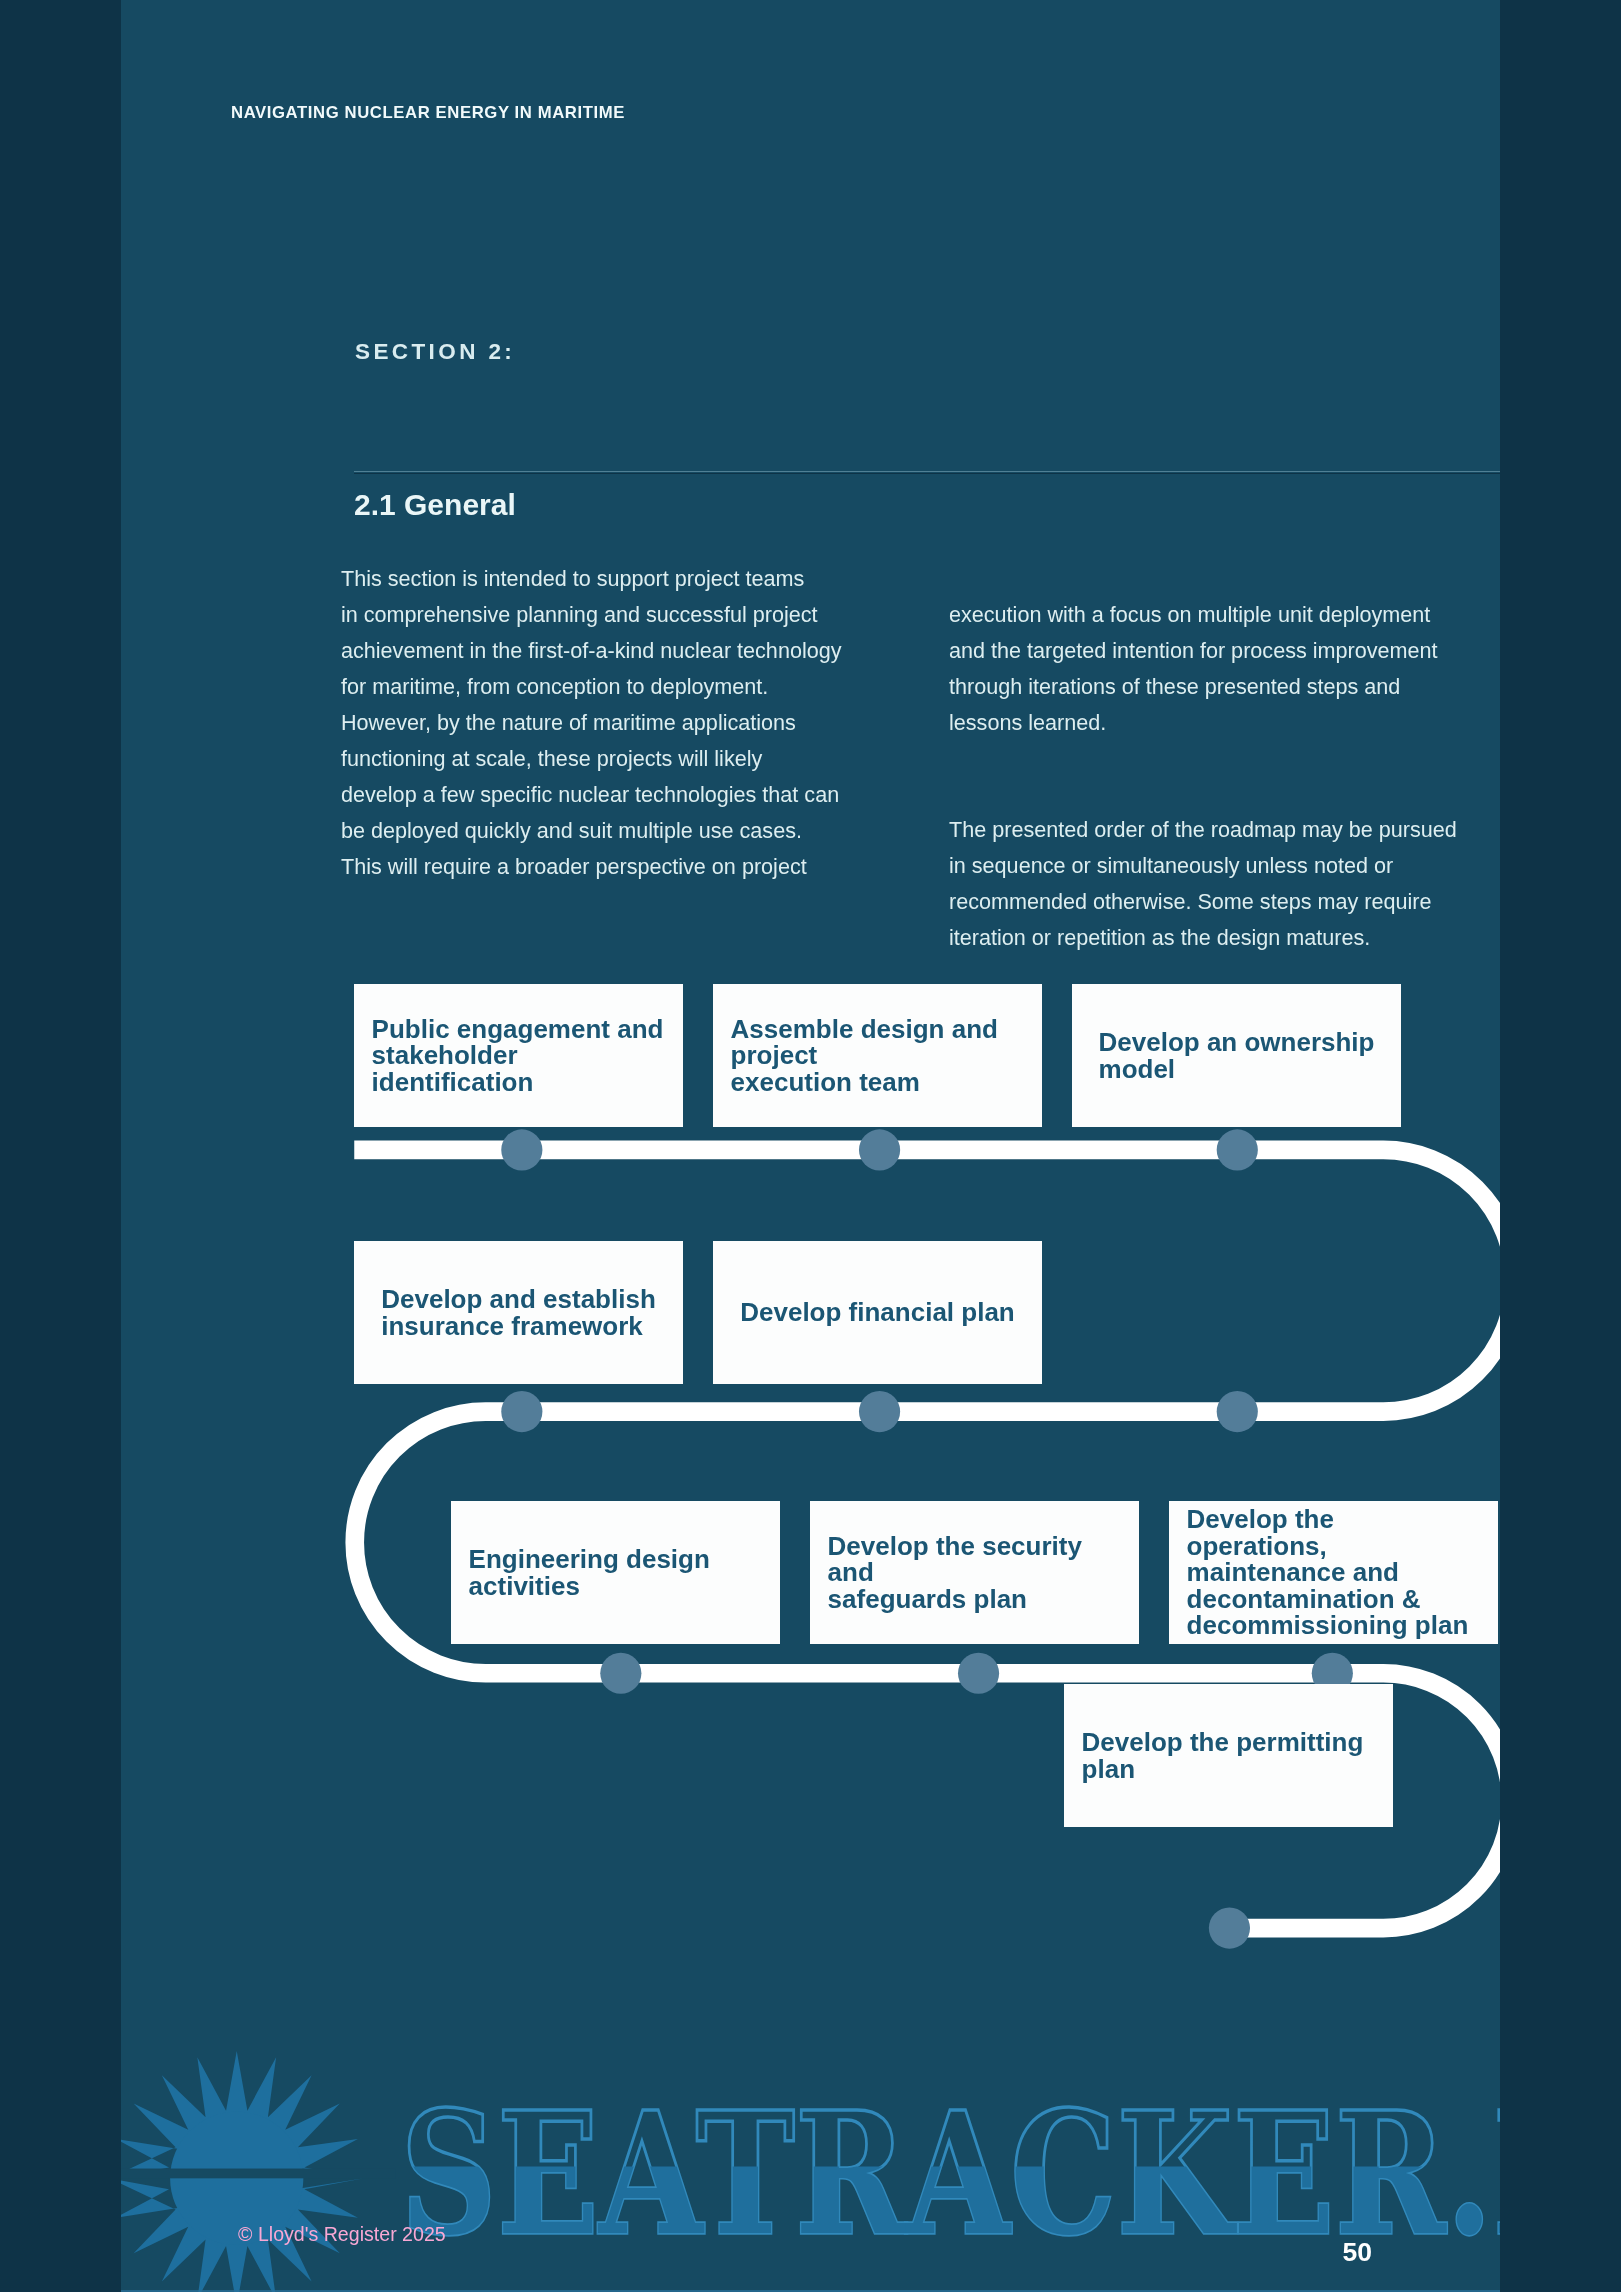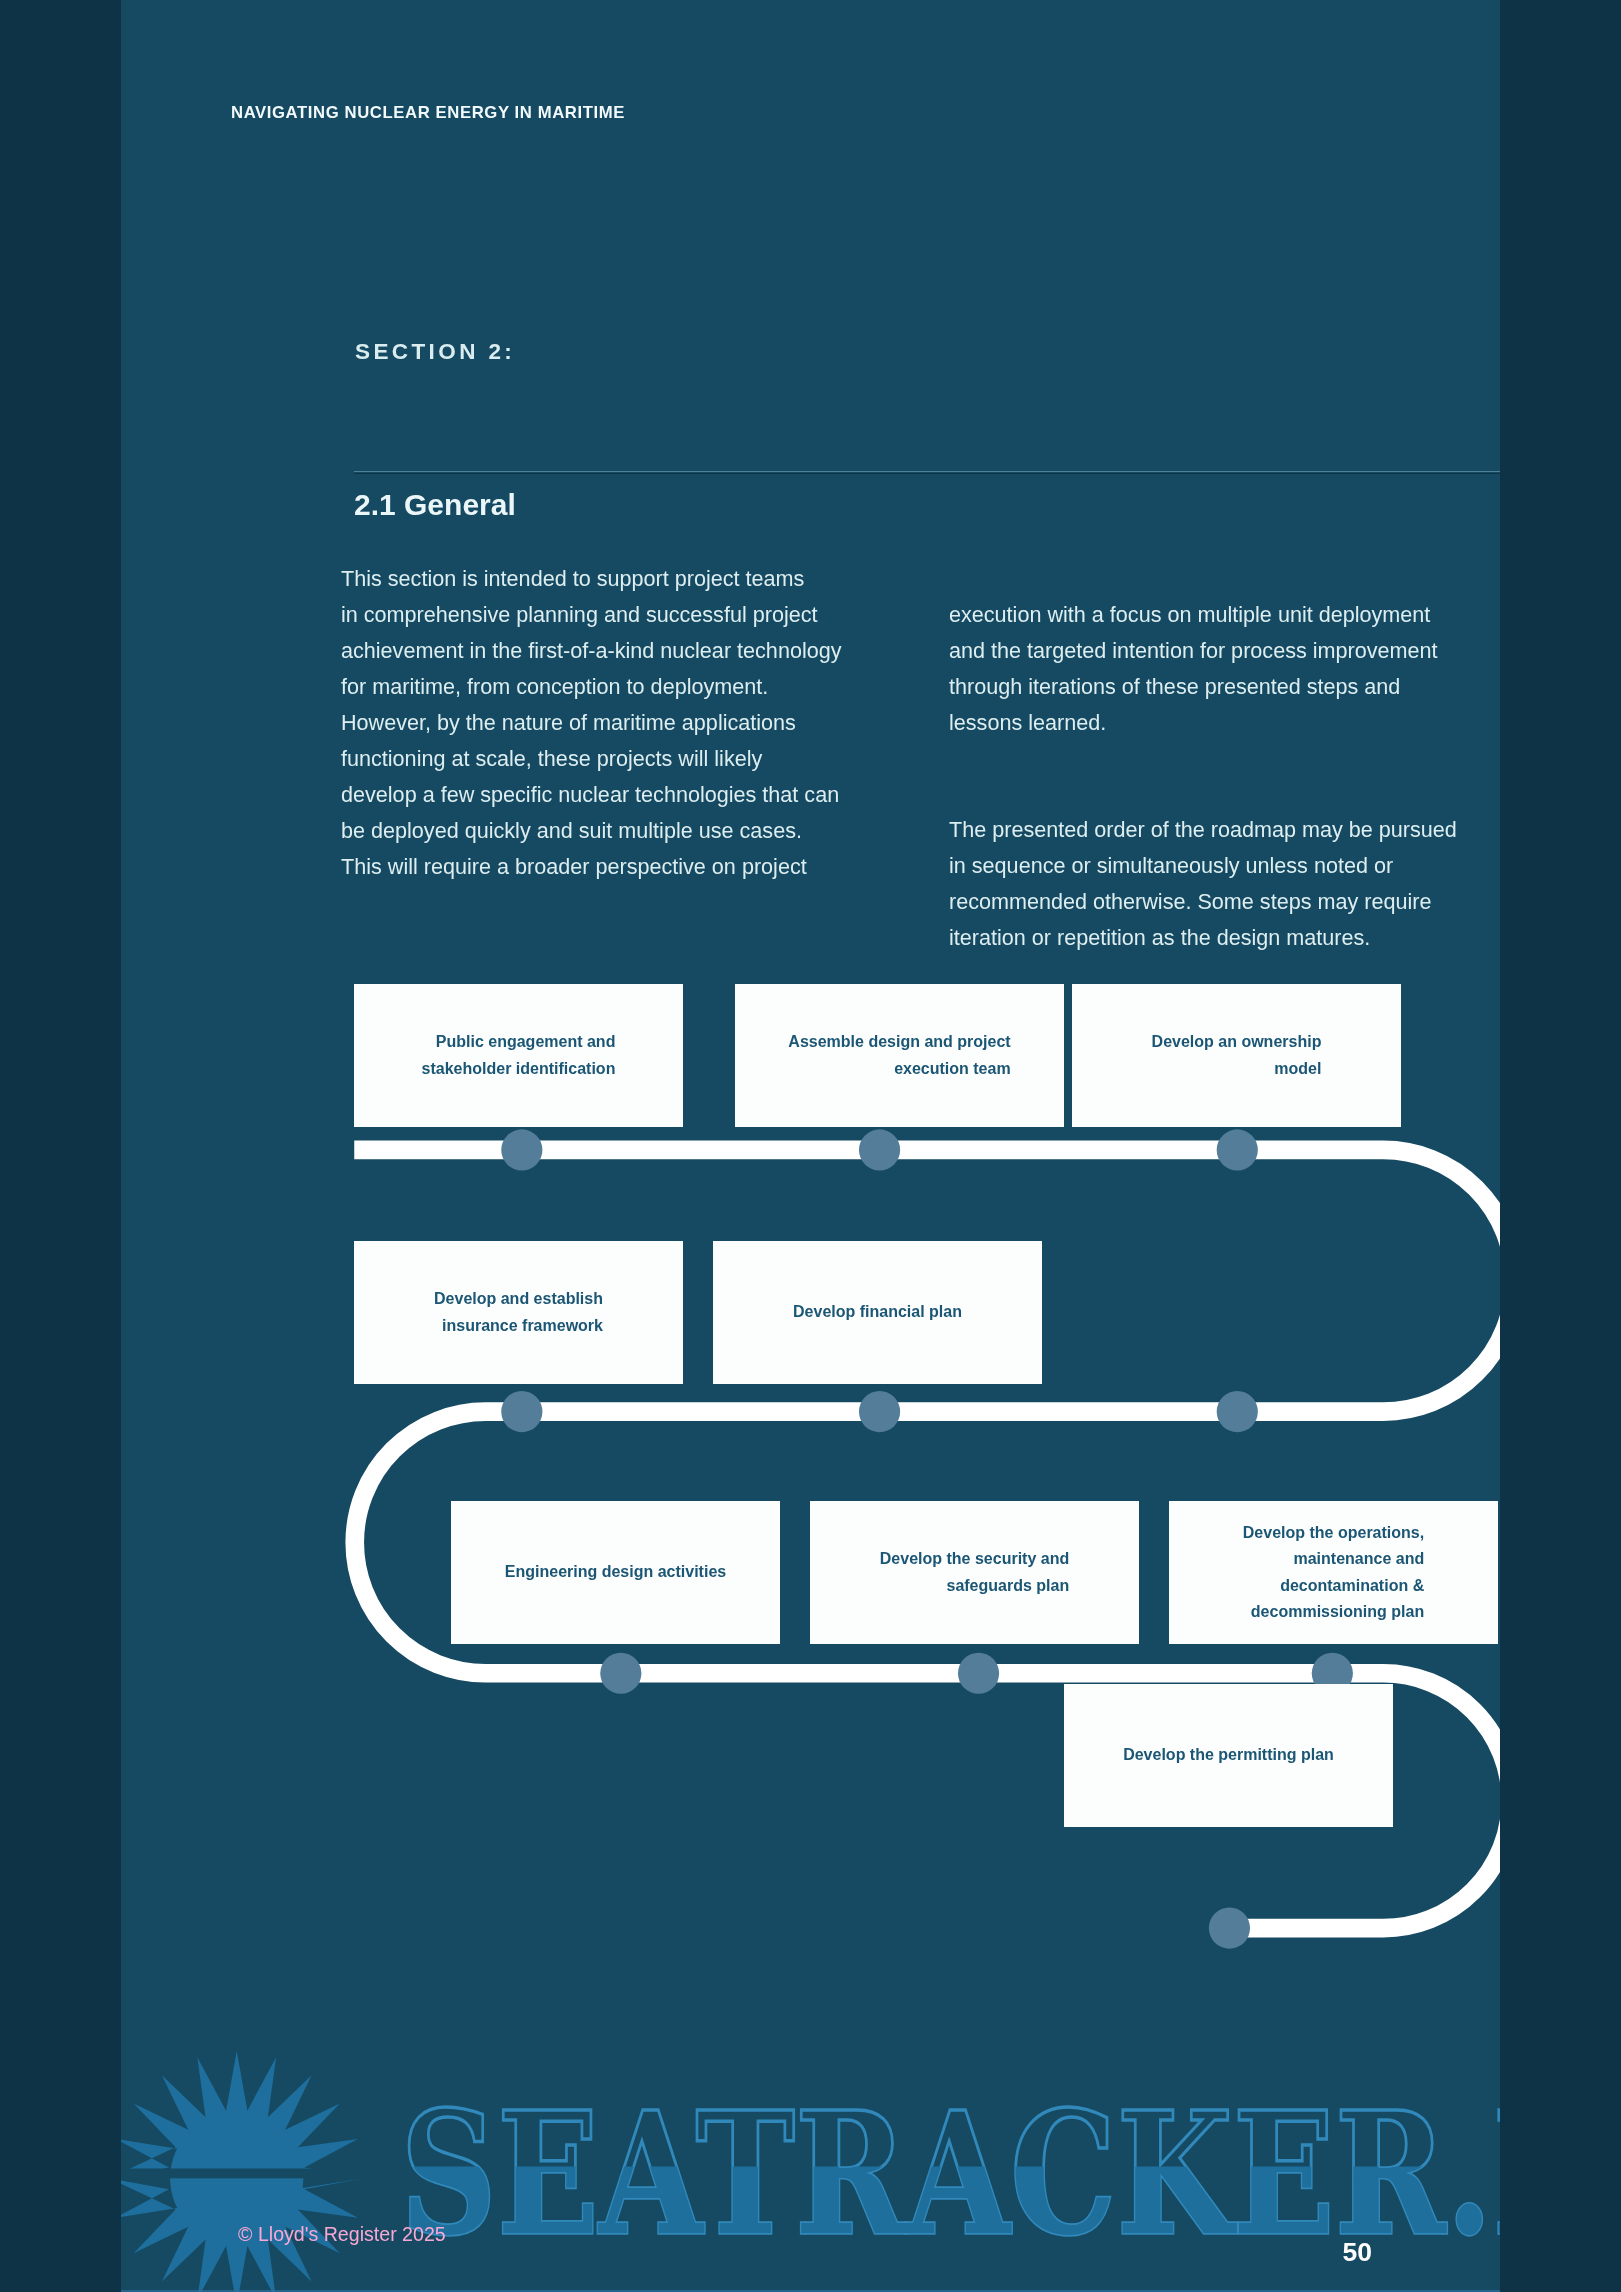--- a/index.html
+++ b/index.html
@@ -38,21 +38,21 @@
     white-space:pre-line;
   }
   .body-col.left{left:220px;width:588px;}
   .body-col.right{left:828px;width:588px;}
   .body-col .para2{margin-top:35px;white-space:pre-line;}
   .roadmap-svg{position:absolute;left:0;top:0;z-index:1;}
   .step-box{
     position:absolute;width:329px;height:143px;z-index:2;
     background:#fcfdfd;color:#1b5674;
     display:flex;align-items:center;justify-content:center;
-    text-align:right;font-weight:bold;font-size:16px;line-height:26.5px;
+    text-align:left;font-weight:bold;font-size:26px;line-height:26.5px;
     white-space:pre-line;padding:0 17.6px;box-sizing:border-box;
   }
   .watermark-svg{position:absolute;left:0;top:2000px;z-index:3;}
   .copyright{
     position:absolute;left:117px;top:2223px;z-index:4;
     font-size:19.6px;color:#f9a8d4;
   }
   .page-number{
     position:absolute;right:128px;top:2221px;z-index:4;
     font-size:26.5px;font-weight:bold;color:#ffffff;margin-top:16px;
@@ -106,21 +106,21 @@
       <circle cx="1139" cy="1440" r="21"></circle>
       <circle cx="510" cy="1707" r="21"></circle>
       <circle cx="875" cy="1707" r="21"></circle>
       <circle cx="1236" cy="1707" r="21"></circle>
       <circle cx="1131" cy="1967" r="21"></circle>
     </g>
   </svg>
 
   <div class="step-box" style="left:233px;top:984px">Public engagement and
 stakeholder identification</div>
-  <div class="step-box" style="left:614px;top:984px">Assemble design and project
+  <div class="step-box" style="left:592px;top:984px">Assemble design and project
 execution team</div>
   <div class="step-box" style="left:951px;top:984px">Develop an ownership
 model</div>
   <div class="step-box" style="left:233px;top:1241px">Develop and establish
 insurance framework</div>
   <div class="step-box" style="left:592px;top:1241px">Develop financial plan</div>
   <div class="step-box" style="left:330px;top:1501px">Engineering design activities</div>
   <div class="step-box" style="left:689px;top:1501px">Develop the security and
 safeguards plan</div>
   <div class="step-box" style="left:1048px;top:1501px">Develop the operations,

